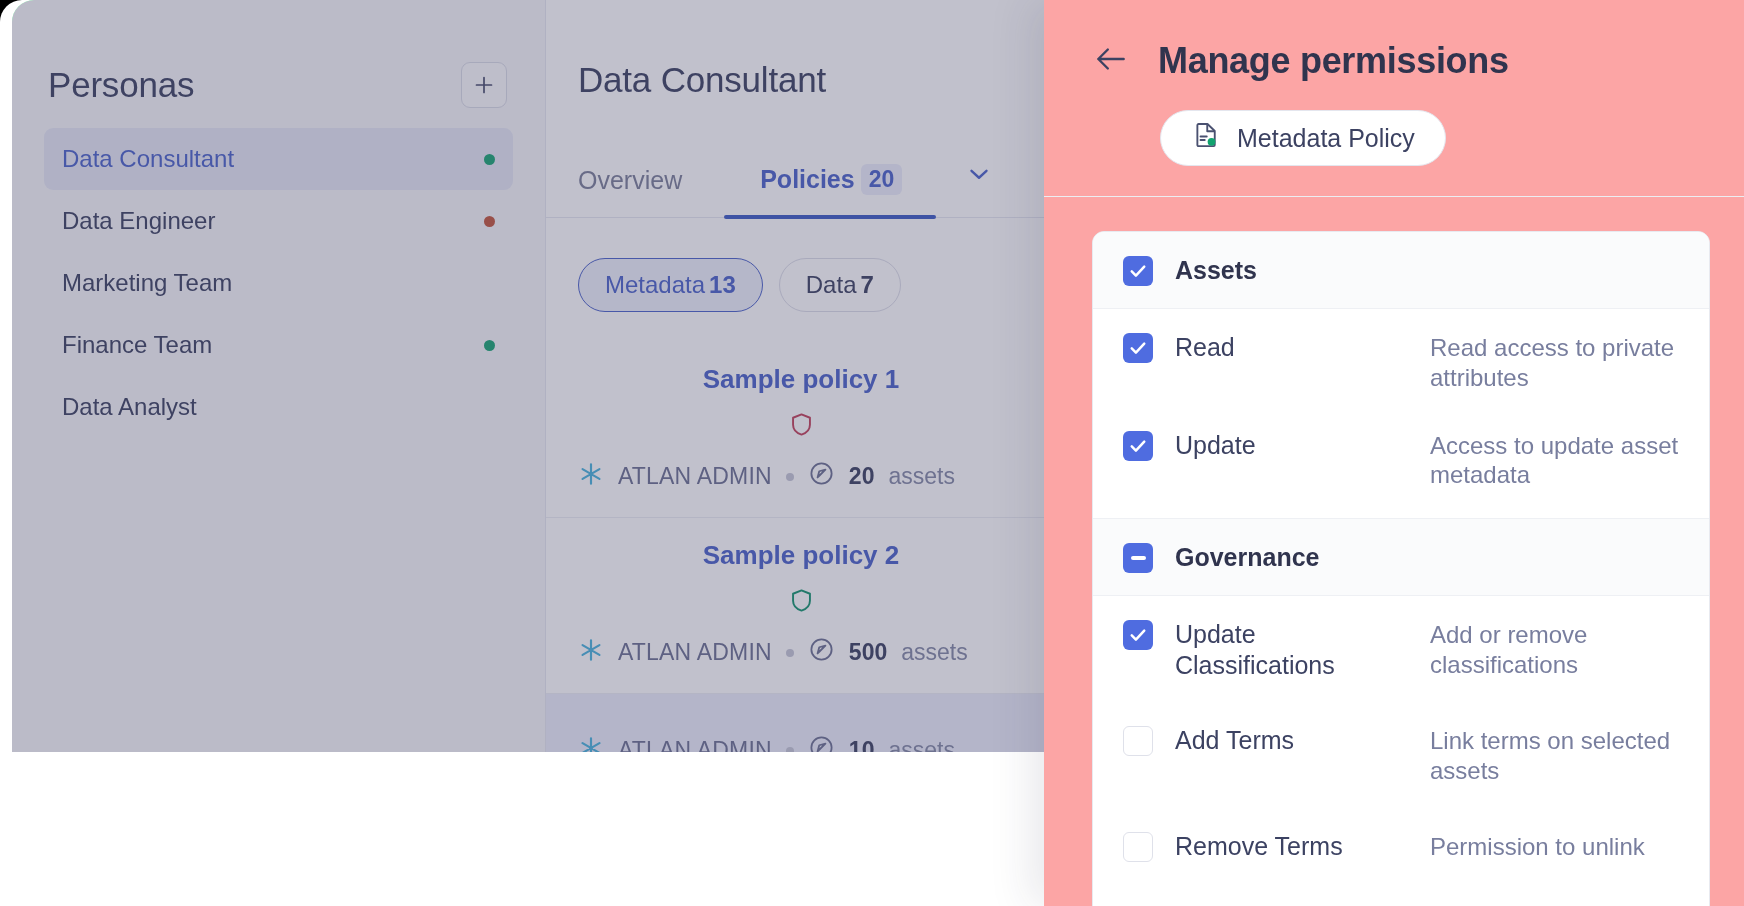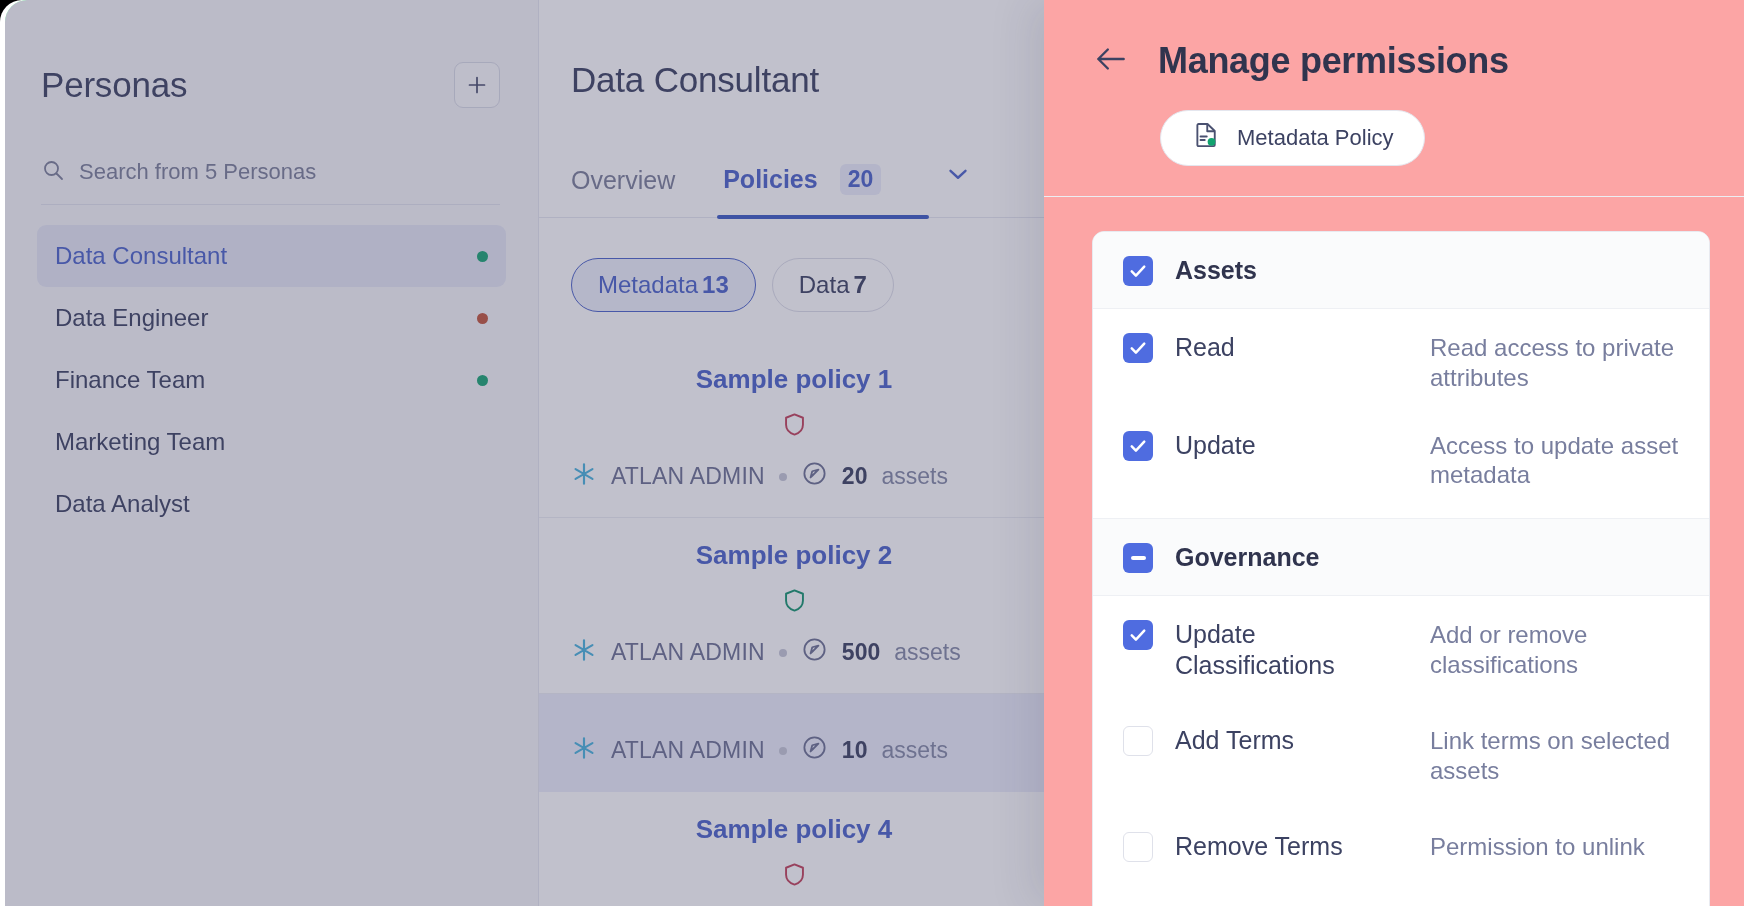--- a/index.html
+++ b/index.html
@@ -13,22 +13,22 @@
   #app {
     position: relative;
     width: 1744px; height: 906px;
     background: #ffffff;
     border-radius: 22px 0 0 0;
     overflow: hidden;
   }
 
   
   .underlay {
-    position: absolute; left: 5px; top: 0;
-    width: 1044px; height: 906px;
+    position: absolute; left: 12px; top: 0;
+    width: 1044px; height: 752px;
     background: #86efac;
     border-radius: 22px 0 0 0;
     overflow: hidden;
   }
   .underlay-scrim {
     position: absolute; left: 0; top: 0;
     width: 1044px; height: 906px;
     background: rgba(66, 66, 100, 0.33);
     border-radius: 22px 0 0 0;
     pointer-events: none;
@@ -87,21 +87,21 @@
     padding: 60px 0 0 32px; letter-spacing: -0.2px;
   }
   .tabs {
     display: flex; align-items: flex-end; gap: 48px;
     padding: 48px 0 0 32px;
     border-bottom: 1px solid #e6e7f0;
     height: 118px;
     position: relative;
   }
   .tab { font-size: 25px; color: #7b7f99; padding-bottom: 22px; }
-  .tab.active { color: #4b63c9; font-weight: 700; display: flex; align-items: center; gap: 22px; }
+  .tab.active { color: #4b63c9; font-weight: 700; display: flex; align-items: center; gap: 6px; margin-left: 30px; }
   .tab-count {
     font-size: 23px; background: #eceefb; color: #4b63c9;
     border-radius: 6px; padding: 2px 8px; font-weight: 700;
   }
   .tab-underline {
     position: absolute; left: 178px; bottom: -2px;
     width: 212px; height: 4px; background: #3d5bc4; border-radius: 2px;
   }
   .chev { margin-left: 14px; padding-bottom: 24px; }
 
@@ -149,21 +149,21 @@
     padding-left: 48px;
   }
   .drawer-title {
     font-size: 36px; font-weight: 700; color: #30344e; letter-spacing: -0.3px;
   }
   .policy-type-badge {
     display: inline-flex; align-items: center; gap: 16px;
     margin: 28px 0 0 116px;
     height: 56px; padding: 0 30px;
     border: 1px solid #e4e6ee; border-radius: 28px;
-    font-size: 22px; color: #3c4262; background: #fff;
+    font-size: 25px; color: #3c4262; background: #fff;
   }
 
   .perm-card {
     margin: 34px 34px 0 48px;
     border: 1px solid #e8eaf0;
     border-radius: 12px;
     overflow: hidden;
     background: #fff;
     height: 700px;
   }
@@ -205,45 +205,36 @@
         <div class="sidebar-title">Personas</div>
         <div class="add-btn">
           <span>
             <svg width="24" height="24" viewBox="0 0 24 24" fill="none" stroke="#474c6b" stroke-width="1.7" stroke-linecap="round">
               <path d="M12 4.5v15M4.5 12h15"></path>
             </svg>
           </span>
         </div>
       </div>
 
-      <div class="search-row">
-        <span>
-          <svg width="24" height="24" viewBox="0 0 24 24" fill="none" stroke="#7b7f99" stroke-width="1.8" stroke-linecap="round">
-            <circle cx="10.5" cy="10.5" r="6.5"></circle>
-              <path d="M15.5 15.5 21 21"></path>
-          </svg>
-        </span>
-        <span class="search-text">Search from 5 Personas</span>
-      </div>
 
       <div class="persona-list">
         <div class="persona-item active">
           <span>Data Consultant</span>
           <span class="status-dot" style="background:#18a573"></span>
         </div>
         <div class="persona-item">
           <span>Data Engineer</span>
           <span class="status-dot" style="background:#c2553d"></span>
         </div>
         <div class="persona-item">
+          <span>Marketing Team</span>
+        </div>
+        <div class="persona-item">
           <span>Finance Team</span>
           <span class="status-dot" style="background:#18a573"></span>
-        </div>
-        <div class="persona-item">
-          <span>Marketing Team</span>
         </div>
         <div class="persona-item">
           <span>Data Analyst</span>
         </div>
       </div>
     </div>
 
     <div class="detail">
       <div class="detail-title">Data Consultant</div>
 

